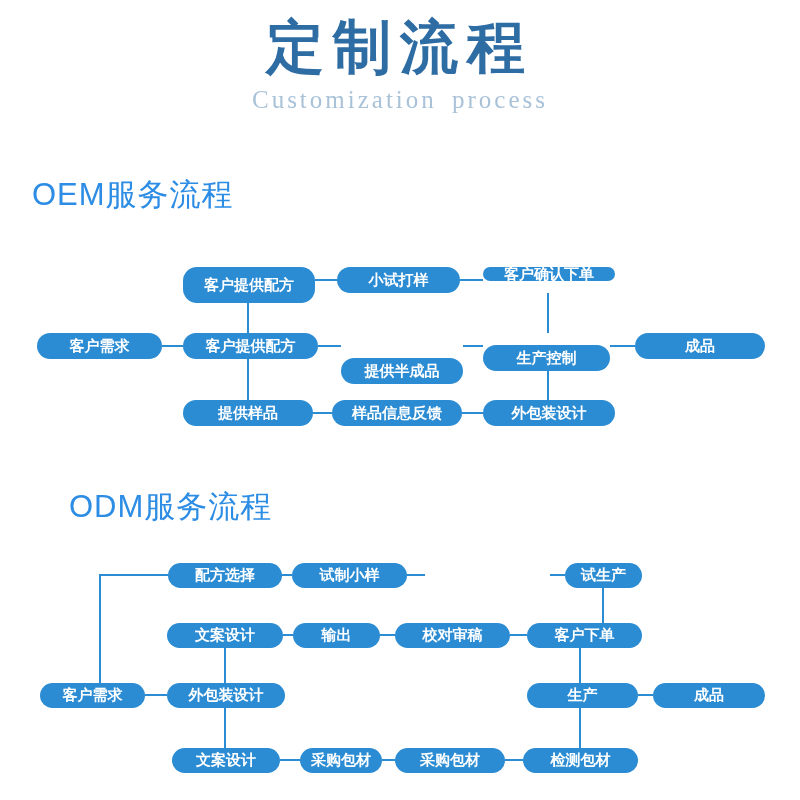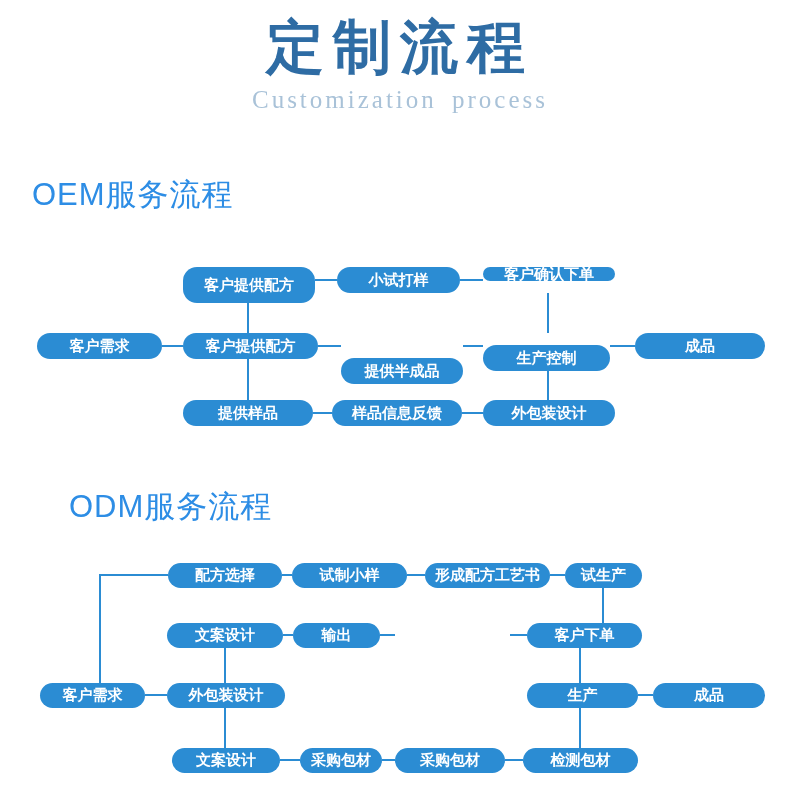--- a/index.html
+++ b/index.html
@@ -118,24 +118,24 @@
       <div class="link" style="left: 579px; top: 648px; width: 2px; height: 35px;"></div>
       <div class="link" style="left: 145px; top: 694px; width: 22px; height: 2px;"></div>
       <div class="link" style="left: 638px; top: 694px; width: 15px; height: 2px;"></div>
       <div class="link" style="left: 224px; top: 708px; width: 2px; height: 40px;"></div>
       <div class="link" style="left: 579px; top: 708px; width: 2px; height: 40px;"></div>
       <div class="link" style="left: 280px; top: 759px; width: 20px; height: 2px;"></div>
       <div class="link" style="left: 382px; top: 759px; width: 13px; height: 2px;"></div>
       <div class="link" style="left: 505px; top: 759px; width: 18px; height: 2px;"></div>
       <div class="node" style="left: 292px; top: 563px; width: 115px; height: 25px;">试制小样</div>
       <div class="node" style="left: 168px; top: 563px; width: 114px; height: 25px;">配方选择</div>
-      <div class="node" style="left: 425px; top: 563px; width: 125px; height: 25px;">形成配方工艺书</div>
       <div class="node" style="left: 565px; top: 563px; width: 77px; height: 25px;">试生产</div>
       <div class="node" style="left: 167px; top: 623px; width: 116px; height: 25px;">文案设计</div>
       <div class="node" style="left: 293px; top: 623px; width: 87px; height: 25px;">输出</div>
+      <div class="node" style="left: 395px; top: 623px; width: 115px; height: 25px;">校对审稿</div>
       <div class="node" style="left: 527px; top: 623px; width: 115px; height: 25px;">客户下单</div>
       <div class="node" style="left: 40px; top: 683px; width: 105px; height: 25px;">客户需求</div>
       <div class="node" style="left: 167px; top: 683px; width: 118px; height: 25px;">外包装设计</div>
       <div class="node" style="left: 527px; top: 683px; width: 111px; height: 25px;">生产</div>
       <div class="node" style="left: 653px; top: 683px; width: 112px; height: 25px;">成品</div>
       <div class="node" style="left: 172px; top: 748px; width: 108px; height: 25px;">文案设计</div>
       <div class="node" style="left: 300px; top: 748px; width: 82px; height: 25px;">采购包材</div>
       <div class="node" style="left: 395px; top: 748px; width: 110px; height: 25px;">采购包材</div>
       <div class="node" style="left: 523px; top: 748px; width: 115px; height: 25px;">检测包材</div>
     </div>

